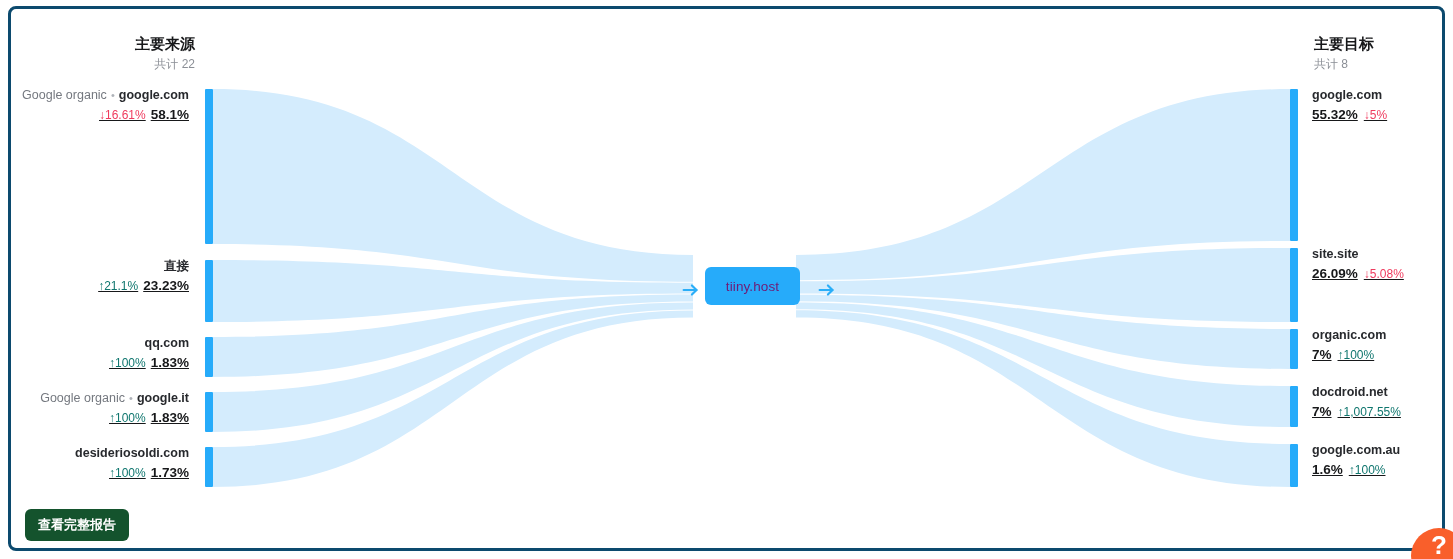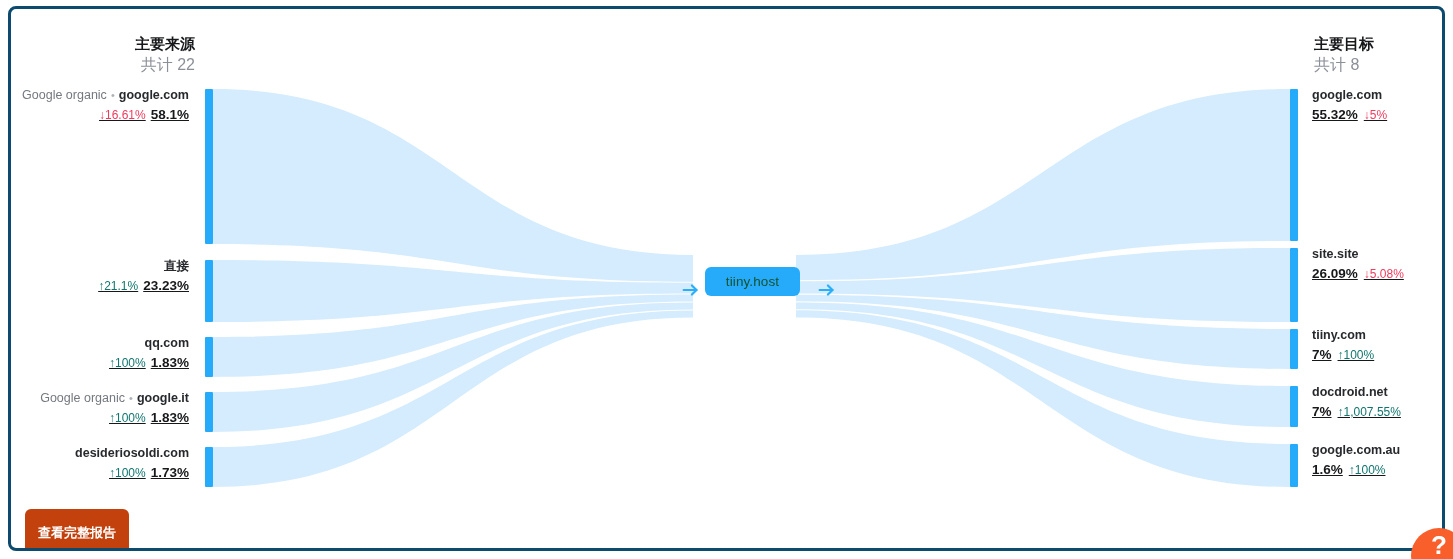--- a/index.html
+++ b/index.html
@@ -20,21 +20,21 @@
   }
   #stage { position: absolute; inset: 0; }
 
   
   .col-head { position: absolute; }
   .col-head .title {
     font-size: 15px; font-weight: 700; color: #17181a;
     line-height: 20px; white-space: nowrap;
   }
   .col-head .sub {
-    font-size: 16px; color: #8b8f96;
+    font-size: 12px; color: #8b8f96;
     line-height: 17px; white-space: nowrap; margin-top: 2px;
   }
   #head-left  { left: 0;     top: 25px; width: 184px; text-align: right; }
   #head-right { left: 1303px; top: 25px; width: 150px; text-align: left; }
 
   
   #sankey { position: absolute; left: 0; top: 0; width: 1437px; height: 545px; }
 
   
   .node-label { position: absolute; white-space: nowrap; }
@@ -54,44 +54,44 @@
   .delta.down { color: #ef3b5e; }
   .lbl-left  { text-align: right; }
   .lbl-right { text-align: left; }
   .lbl-left .delta  { margin-right: 5px; }
   .lbl-right .delta { margin-left: 6px; }
 
   
   #center-node {
     position: absolute;
     left: 694px; top: 258px;
-    width: 95px; height: 29px;
+    width: 95px; height: 38px;
     background: #26ABFA;
     border-radius: 6px;
     display: flex; align-items: center; justify-content: center;
-    color: #14532d; font-size: 13.5px; font-weight: 400;
+    color: #701a75; font-size: 13.5px; font-weight: 400;
     letter-spacing: .1px;
   }
 
   
   .flow-arrow {
     position: absolute; width: 22px; height: 22px;
     color: #2aaef8;
   }
   #arrow-in  { left: 669px; top: 270px; }
   #arrow-out { left: 805px; top: 270px; }
 
   
   #report-btn {
     position: absolute; left: 14px; top: 500px;
-    background: #c2410c; color: #fff;
+    background: #14532d; color: #fff;
     border: none; border-radius: 6px;
     font-family: "Liberation Sans", "DejaVu Sans", sans-serif;
     font-size: 13px; font-weight: 700;
-    padding: 16px 13px; line-height: 16px;
+    padding: 8px 13px; line-height: 16px;
     cursor: pointer; white-space: nowrap;
   }
 
   
   #help-bubble {
     position: absolute; left: 1411px; top: 528px;
     width: 56px; height: 56px; border-radius: 50%;
     background: #f95f2b;
     display: flex; align-items: flex-start; justify-content: center;
     color: #ffffff; font-size: 26px; font-weight: 700;
@@ -199,21 +199,21 @@
     <div id="labels-right">
         <div class="node-label lbl-right" style="left: 1301px; top: 78px;">
           <div class="name"><span class="strong">google.com</span></div>
           <div class="metrics"><span class="pct">55.32%</span><span class="delta down">↓5%</span></div>
         </div>
         <div class="node-label lbl-right" style="left: 1301px; top: 237px;">
           <div class="name"><span class="strong">site.site</span></div>
           <div class="metrics"><span class="pct">26.09%</span><span class="delta down">↓5.08%</span></div>
         </div>
         <div class="node-label lbl-right" style="left: 1301px; top: 318px;">
-          <div class="name"><span class="strong">tiiny.com</span></div>
+          <div class="name"><span class="strong">organic.com</span></div>
           <div class="metrics"><span class="pct">7%</span><span class="delta up">↑100%</span></div>
         </div>
         <div class="node-label lbl-right" style="left: 1301px; top: 375px;">
           <div class="name"><span class="strong">docdroid.net</span></div>
           <div class="metrics"><span class="pct">7%</span><span class="delta up">↑1,007.55%</span></div>
         </div>
         <div class="node-label lbl-right" style="left: 1301px; top: 433px;">
           <div class="name"><span class="strong">google.com.au</span></div>
           <div class="metrics"><span class="pct">1.6%</span><span class="delta up">↑100%</span></div>
         </div>

